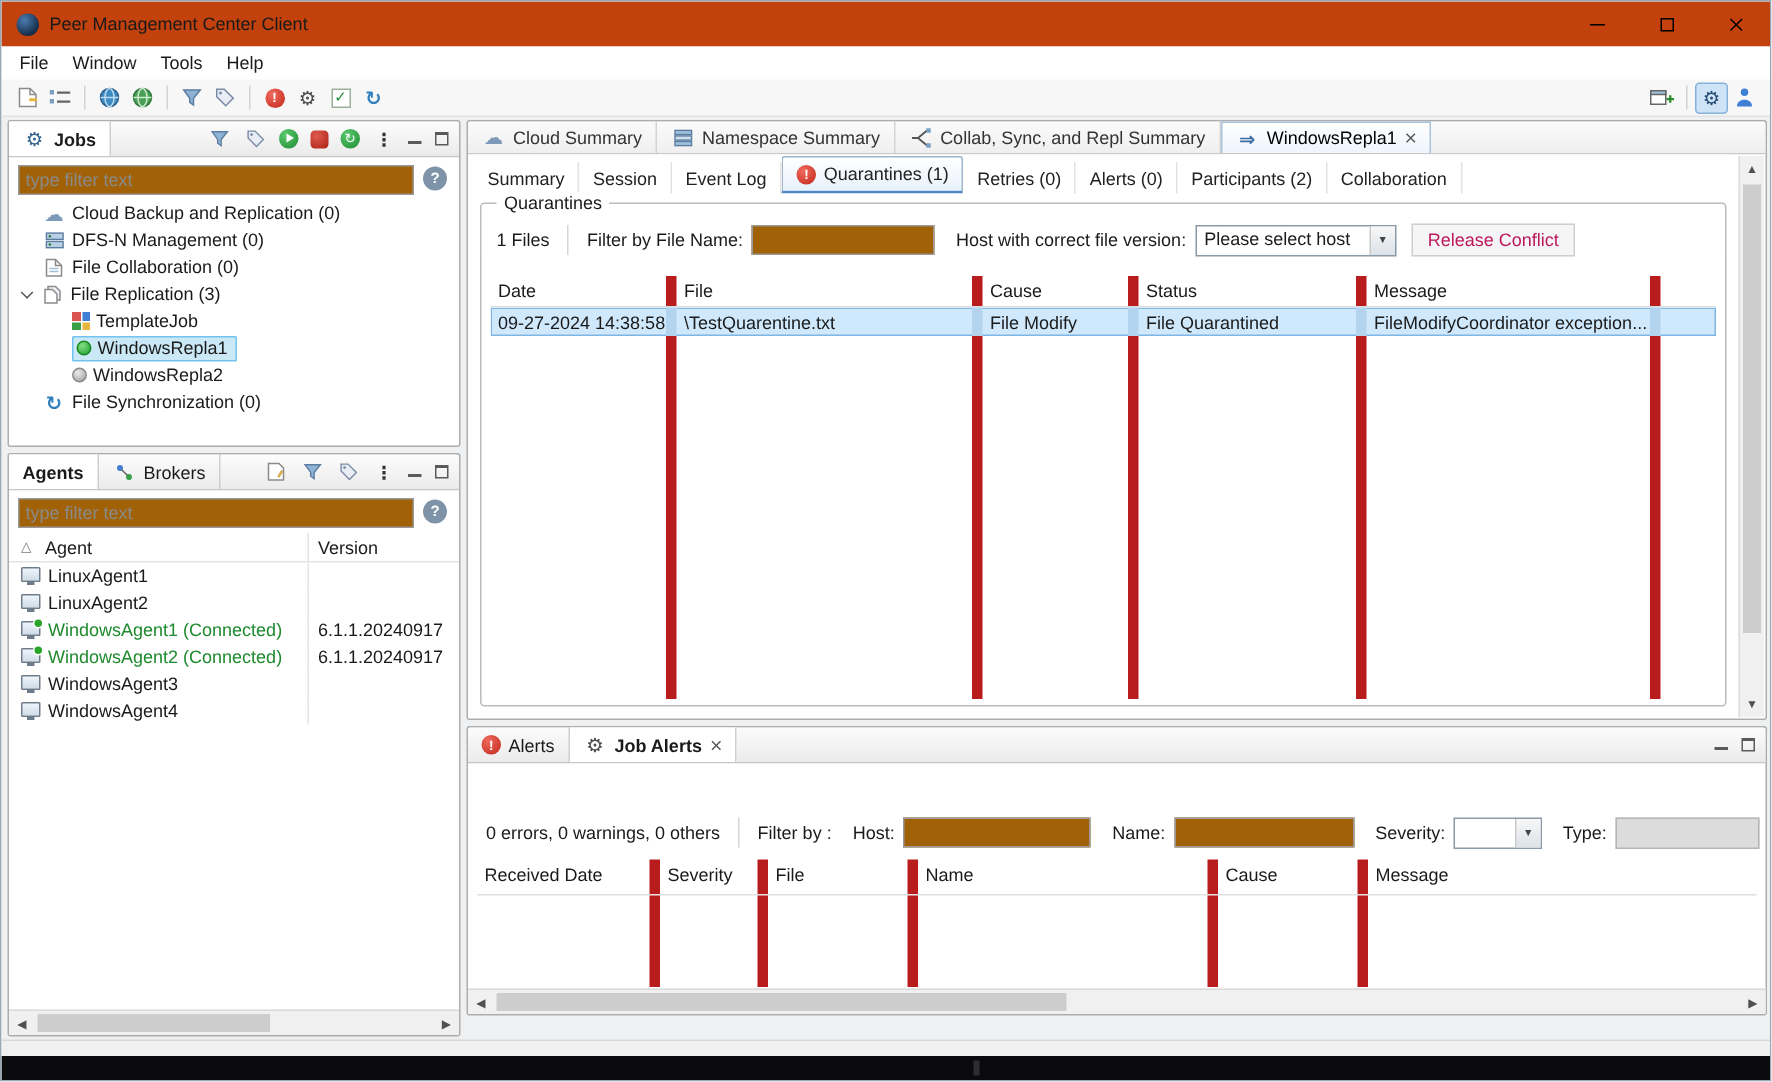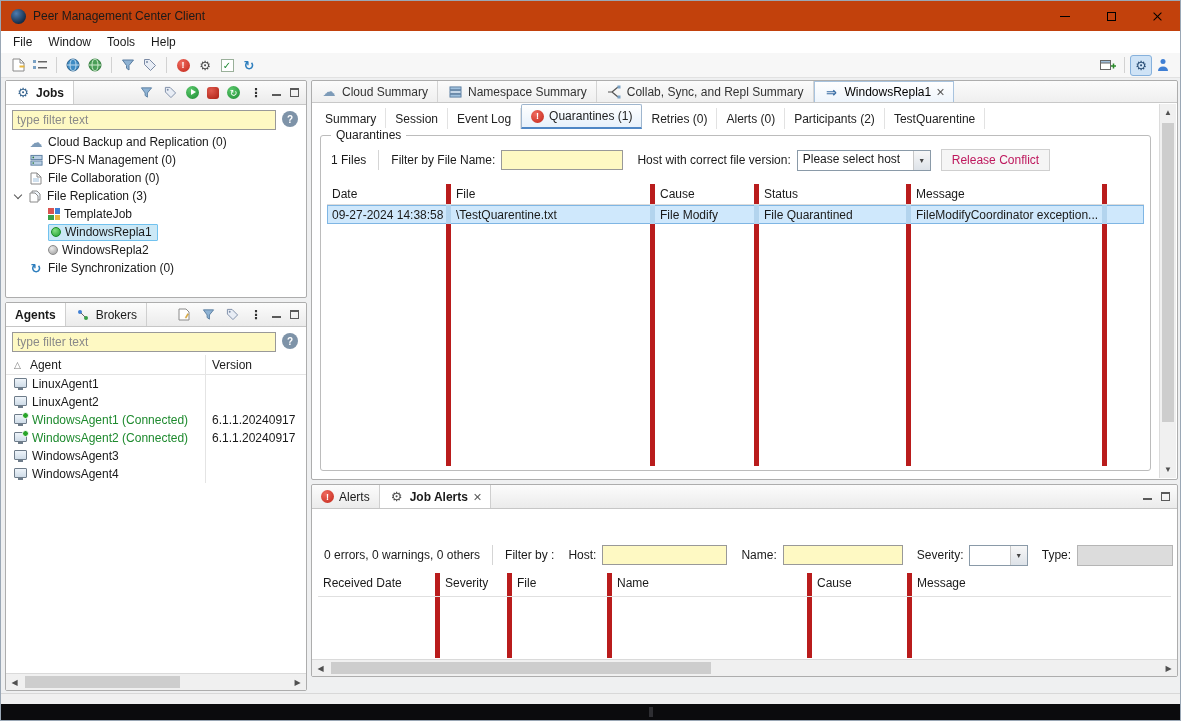--- a/index.html
+++ b/index.html
@@ -62,21 +62,21 @@
   .vmax{width:9px;height:9px;border:1px solid #5a5a5a;border-top-width:2px;flex:none;}
   
   .workbench{position:absolute;top:77px;left:0;right:0;height:615px;background:#eff0f1;}
   .panel{position:absolute;background:#fff;border:1px solid #adadad;border-radius:2px;}
   .view-hd{height:24px;background:linear-gradient(#fcfcfc,#ebebeb);border-bottom:1px solid #c6c6c6;display:flex;align-items:stretch;border-radius:2px 2px 0 0;}
   .view-tab{display:flex;align-items:center;gap:5px;padding:0 9px;border-right:1px solid #cfcfcf;}
   .view-tab.active{background:#fff;font-weight:bold;}
   .hd-tools{margin-left:auto;display:flex;align-items:center;gap:8px;padding-right:7px;}
   .hd-btn{display:flex;align-items:center;justify-content:center;}
   .view-body{position:absolute;top:24px;left:0;right:0;bottom:0;}
-  .tinput{height:20px;border:1px solid #999;padding:0 4px;font:12px "Liberation Sans","DejaVu Sans",sans-serif;background:#fef9c3;color:#1a1a1a;}
+  .tinput{height:20px;border:1px solid #999;padding:0 4px;font:12px "Liberation Sans","DejaVu Sans",sans-serif;background:#a16207;color:#1a1a1a;}
   .tinput::placeholder{color:#8a8a8a;}
   .filter-input{position:absolute;top:5px;left:6px;width:264px;}
   .help-pos{position:absolute;top:6px;right:8px;}
   
   .tree{position:absolute;top:28px;left:0;right:0;bottom:0;overflow:hidden;}
   .trow{display:flex;align-items:center;height:18px;gap:4px;}
   .pl-noexp{padding-left:22px;} .pl-exp{padding-left:9px;} .pl-child{padding-left:42px;}
   .tsel{display:flex;align-items:center;gap:4px;height:17px;background:#cbe8f6;border:1px solid #71c2ef;padding:0 5px 0 2px;border-radius:1px;}
   
   .atable{position:absolute;top:28px;left:0;right:0;bottom:18px;overflow:hidden;}
@@ -113,21 +113,21 @@
   .combo.disabled{background:#dcdcdc;border-color:#b5b5b5;}
   .btn{height:22px;padding:0 10px;border:1px solid #b9b9b9;background:linear-gradient(#fdfdfd,#eaeaea);
        font:12px "Liberation Sans","DejaVu Sans",sans-serif;}
   .btn.disabled{color:#be185d;border-color:#cfcfcf;background:#f5f5f5;}
   .q-table{position:absolute;top:48px;left:6px;right:6px;bottom:4px;display:flex;flex-direction:column;}
   .q-head,.q-row,.q-fillrow{display:flex;align-items:stretch;}
   .q-head{height:21px;border-bottom:1px solid #dcdcdc;flex:none;}
   .q-row{height:19px;flex:none;}
   .q-row.selected{background:#cfe8fc;box-shadow:inset 0 0 0 1px #7fb6e4;justify-content:center;}
   .q-fillrow{flex:1;}
-  .tc{padding:0 5px;border-right:5px solid #b91c1c;display:flex;align-items:center;overflow:hidden;white-space:nowrap;flex:none;}
+  .tc{padding:0 5px;border-right:7px solid #b91c1c;display:flex;align-items:center;overflow:hidden;white-space:nowrap;flex:none;}
   .q-row.selected .tc{border-right-color:#b3d4ee;}
   .qc1{width:124px;} .qc2{width:204px;} .qc3{width:104px;} .qc4{width:152px;} .qc5{width:196px;}
   .fillc{flex:1;border-right:none;}
   
   .al-controls{position:absolute;top:34px;left:12px;right:4px;height:24px;display:flex;align-items:center;}
   .al-table{position:absolute;top:64px;left:6px;right:6px;bottom:18px;display:flex;flex-direction:column;}
   .al-head{display:flex;height:24px;border-bottom:1px solid #e0e0e0;flex:none;}
   .al-fill{display:flex;flex:1;}
   .a1{width:122px;} .a2{width:72px;} .a3{width:100px;} .a4{width:200px;} .a5{width:100px;} .a6{flex:1;border-right:none;}
   .al-head .tc{align-items:flex-start;padding-top:3px;}
@@ -548,21 +548,21 @@
       <div class="stab">
           <span>Retries (0)</span>
         </div>
       <div class="stab">
           <span>Alerts (0)</span>
         </div>
       <div class="stab">
           <span>Participants (2)</span>
         </div>
       <div class="stab">
-          <span>TestQuarentine</span>
+          <span>Collaboration</span>
         </div>
     </div>
 
     <div class="group">
       <span class="group-title">Quarantines</span>
       <div class="q-controls">
         <span class="label">1 Files</span>
         <span class="vsep"></span>
         <span class="label">Filter by File Name:</span>
         <input class="tinput gap6" style="width: 122px;">

